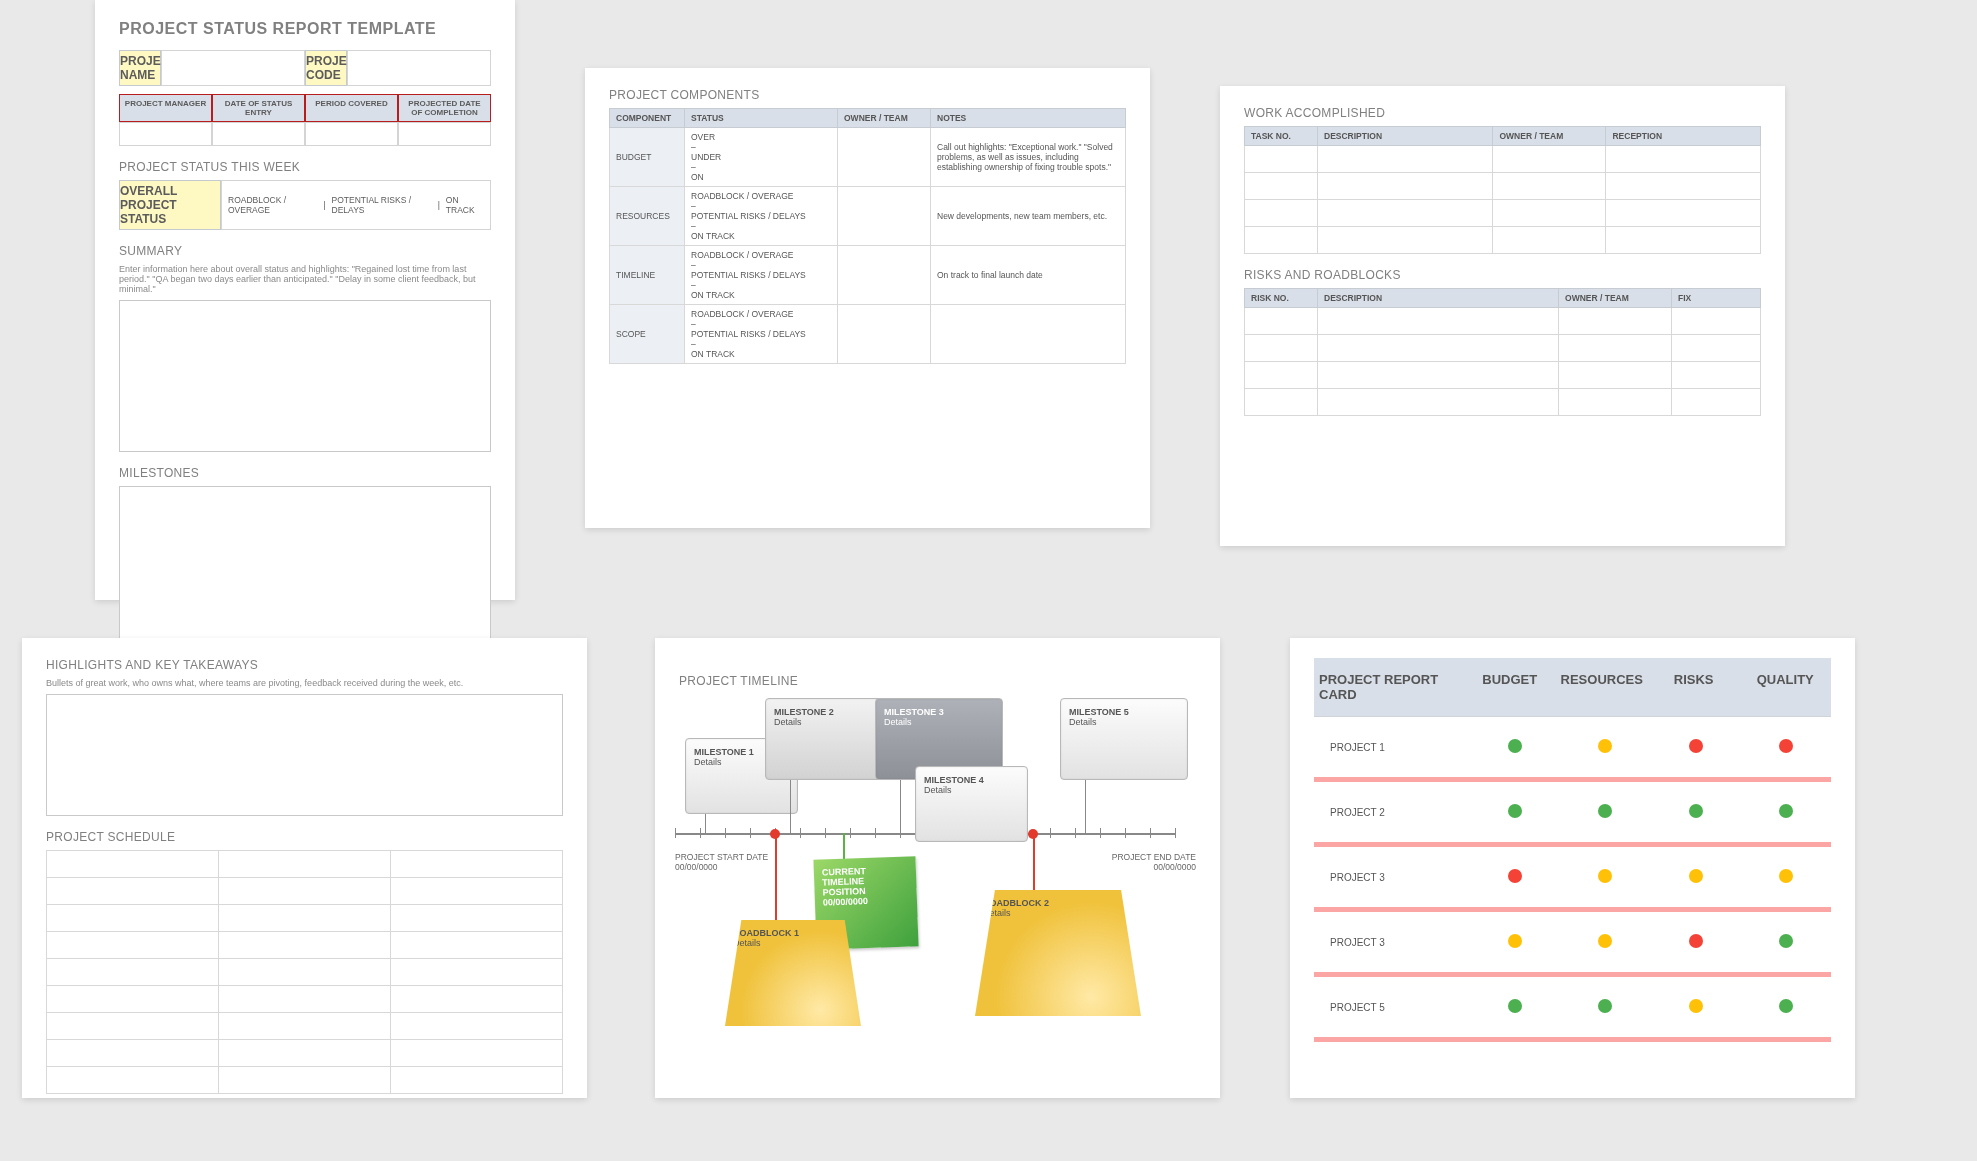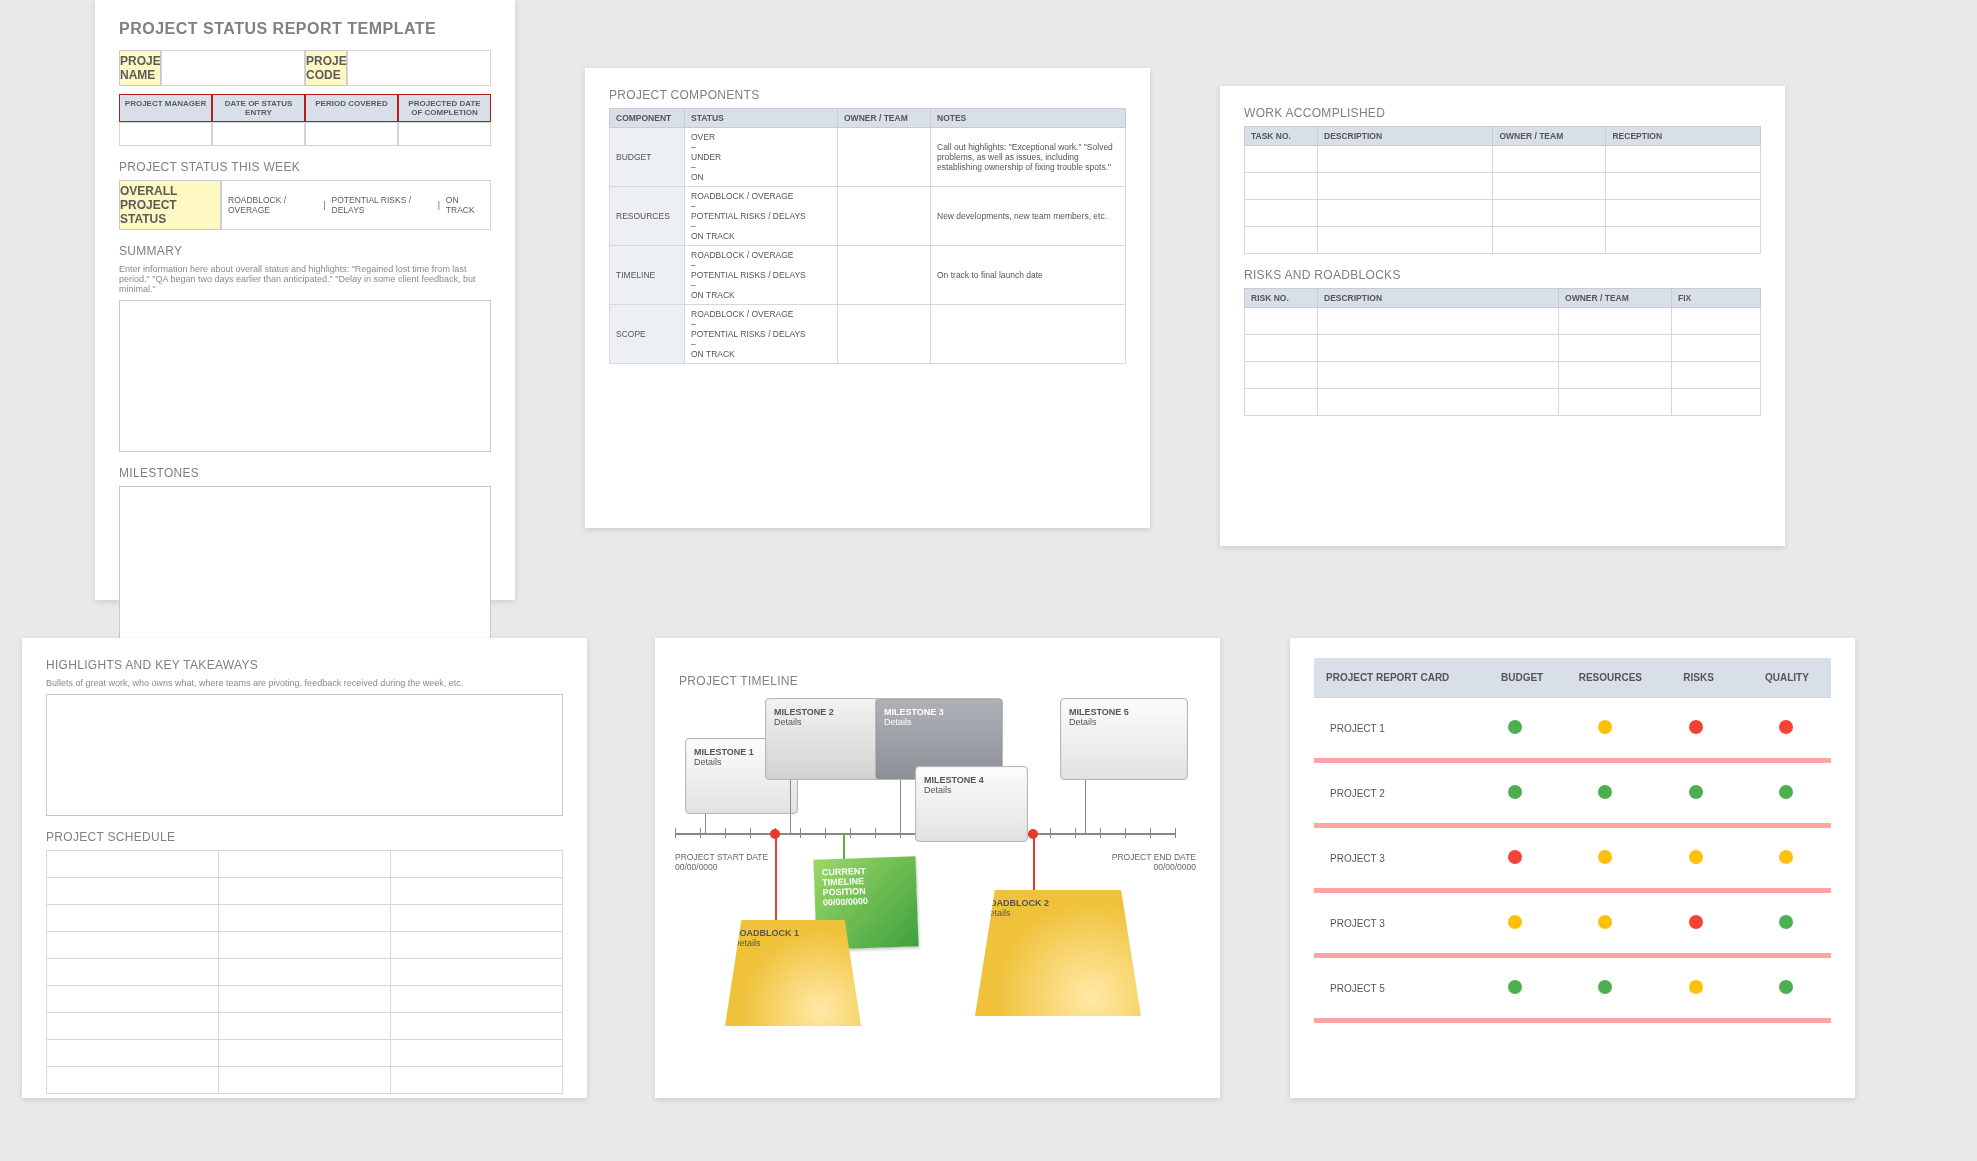--- a/index.html
+++ b/index.html
@@ -23,21 +23,21 @@
 .tl-tick{position:absolute;width:1px;height:10px;background:#888}
 .tl-dot{position:absolute;width:10px;height:10px;border-radius:50%;background:#444;top:-4px}
 .tl-call{position:absolute;width:1px;background:#888}
 .milebox{position:absolute;width:95px;height:58px;border:1px solid #b8b8b8;border-radius:4px;background:linear-gradient(#fcfcfc,#e2e2e2);padding:8px;font-size:9px;color:#555;box-shadow:inset 0 0 2px rgba(0,0,0,.1)}
 .milebox.big{width:110px;height:64px}
 .green-sticker{position:absolute;width:86px;height:74px;background:linear-gradient(135deg,#9cd868,#3fa13d);transform:rotate(-2deg);color:#fff;font-size:9px;font-weight:600;padding:8px;box-shadow:1px 2px 3px rgba(0,0,0,.2)}
 .trap{position:absolute;width:120px;height:90px;background:radial-gradient(circle at 70% 85%,#ffe9a6,#f0c23c 60%);clip-path:polygon(12% 0,88% 0,100% 100%,0 100%);padding:8px;font-size:9px;color:#555;box-shadow:1px 2px 3px rgba(0,0,0,.15)}
 .redline{position:absolute;width:2px;background:#e23b2e}
 .greenline{position:absolute;width:2px;background:#5ab342}
 
-.rc-hd{background:#d9dfe8;font-size:10px;font-weight:600;color:#555;padding:14px 12px;border-bottom:1px solid #cfd3da}
+.rc-hd{background:#d9dfe8;font-size:13px;font-weight:600;color:#555;padding:14px 5px;border-bottom:1px solid #cfd3da}
 .rc-row{display:flex;border-bottom:5px solid #fca5a5;align-items:center;height:60px}
 .rc-cell{flex:1;text-align:center}
 .rc-label{width:140px;padding-left:16px;font-size:10px;color:#555}
 .dot{width:14px;height:14px;border-radius:50%;display:inline-block}
 .g{background:#4caf50}.y{background:#ffc107}.r{background:#f44336}
 </style>
 </head>
 <body>
 
 <div class="wrap">

